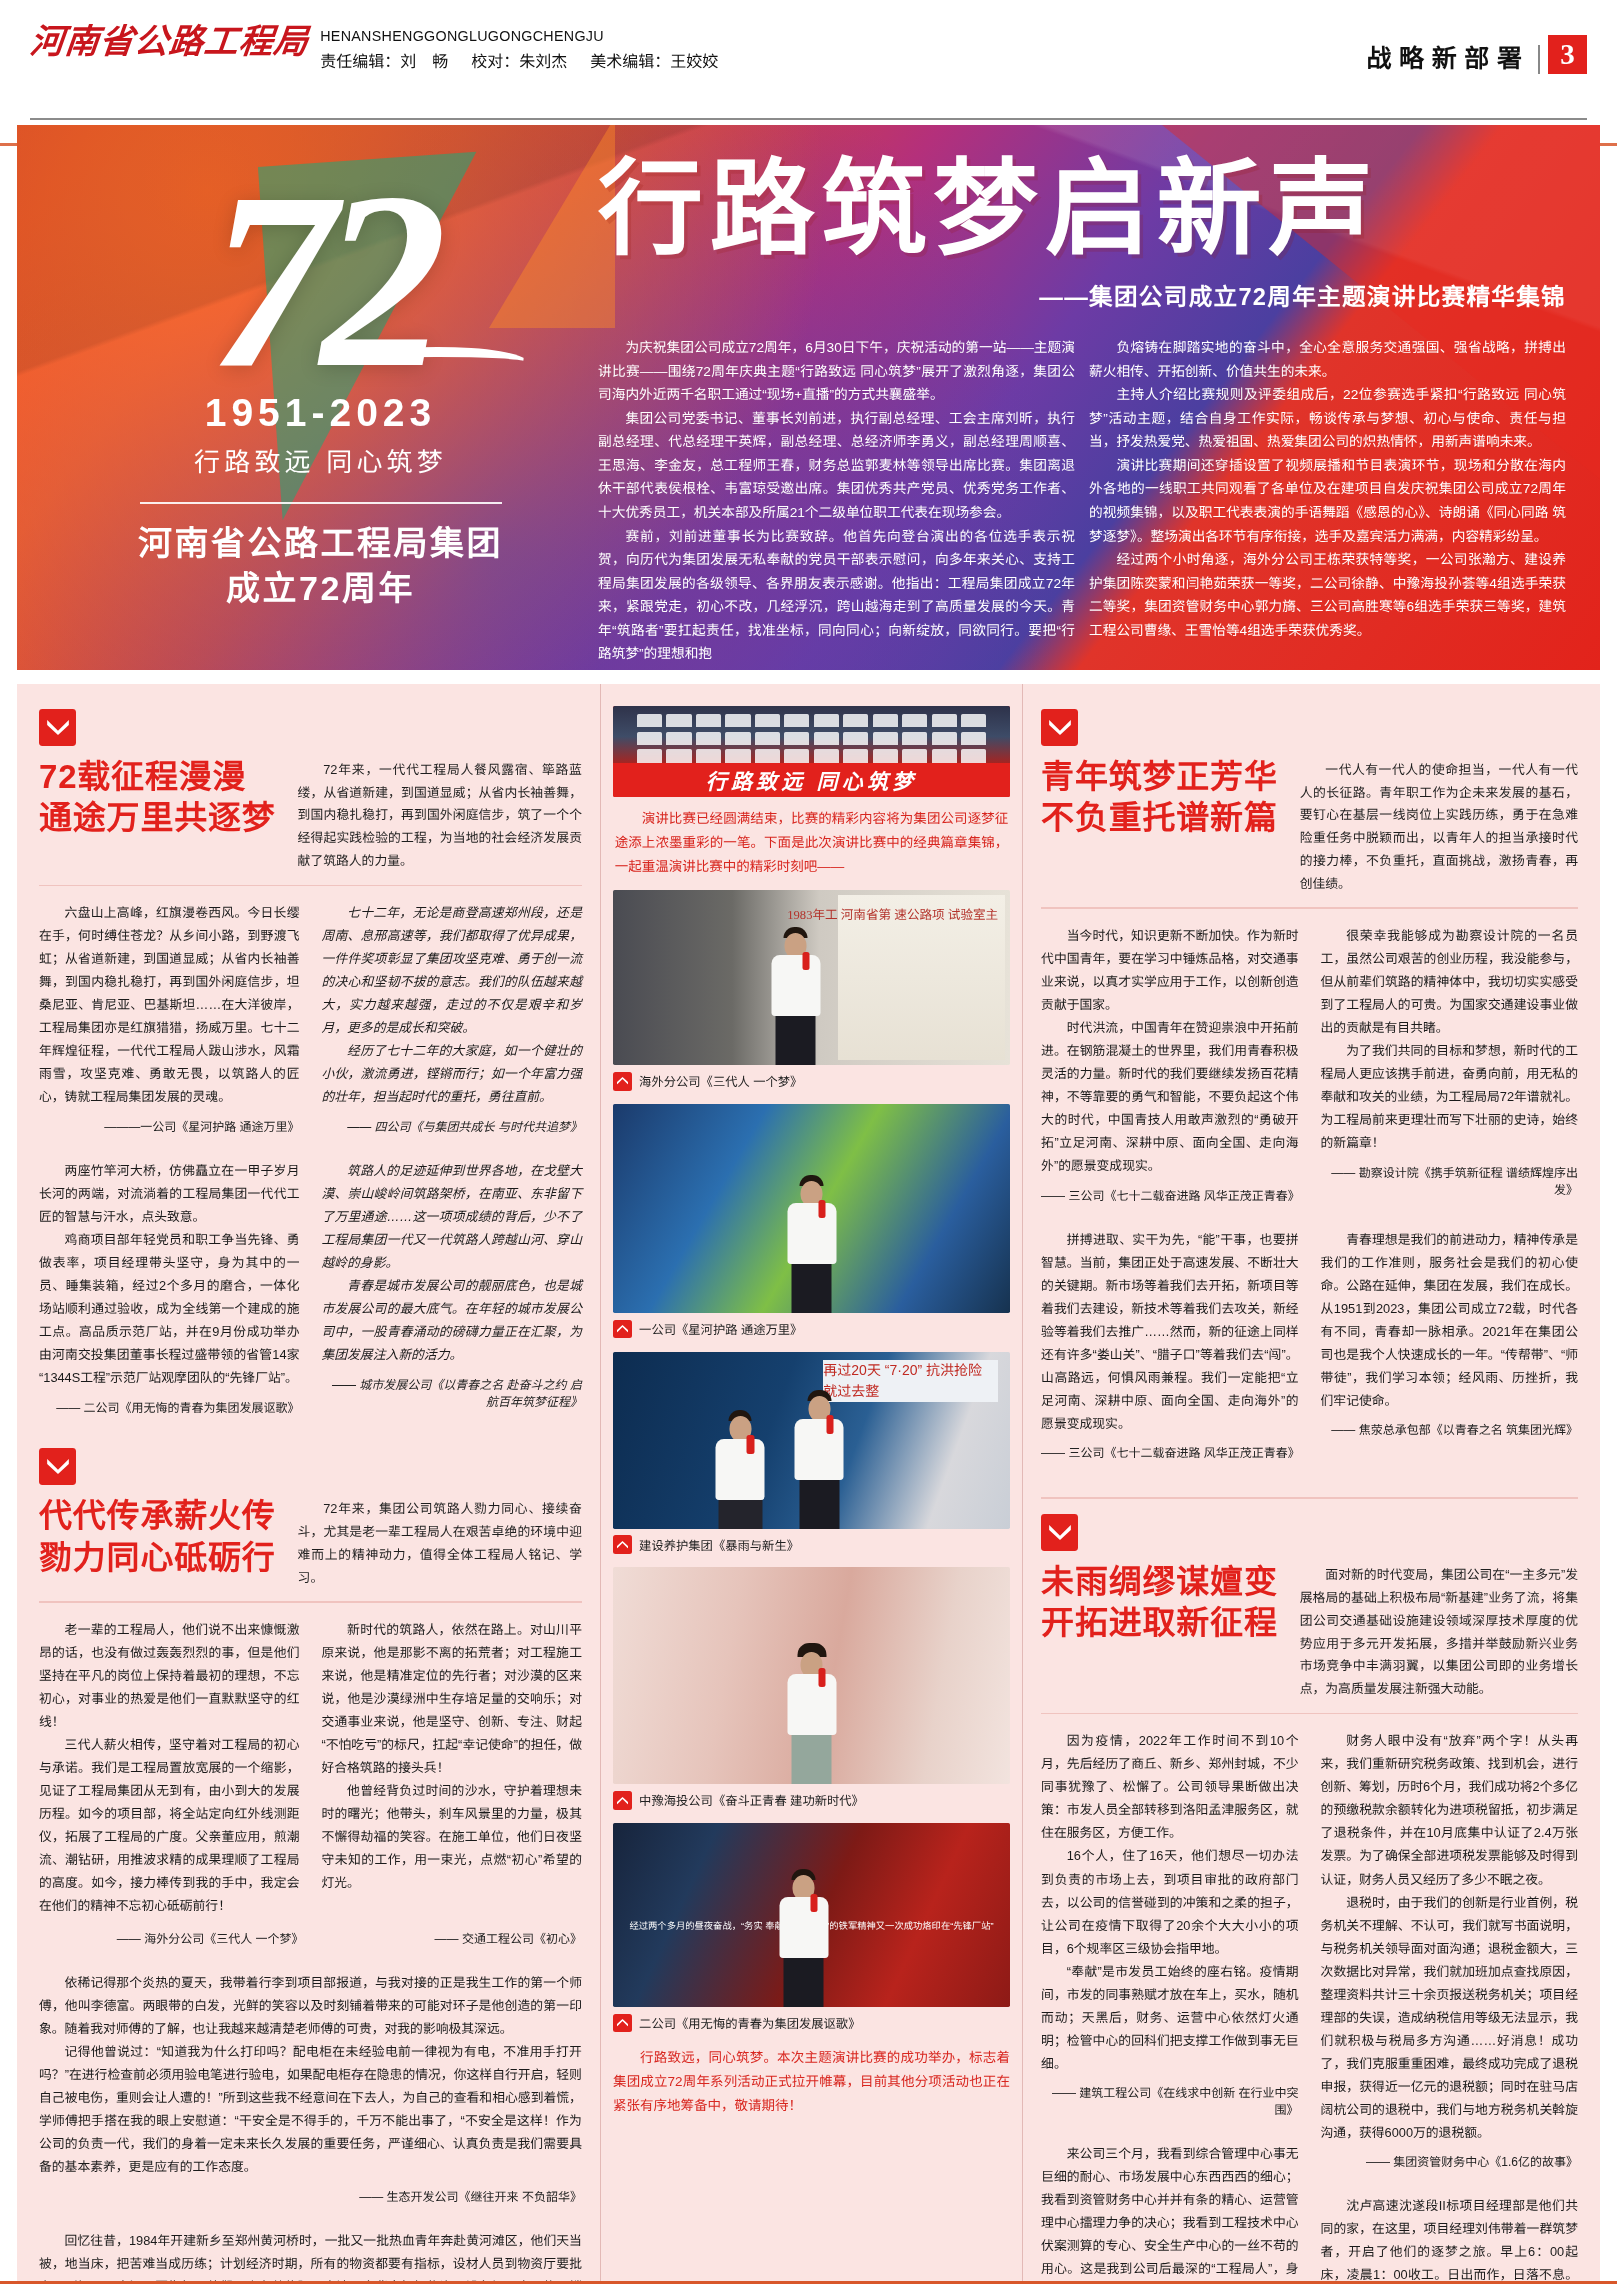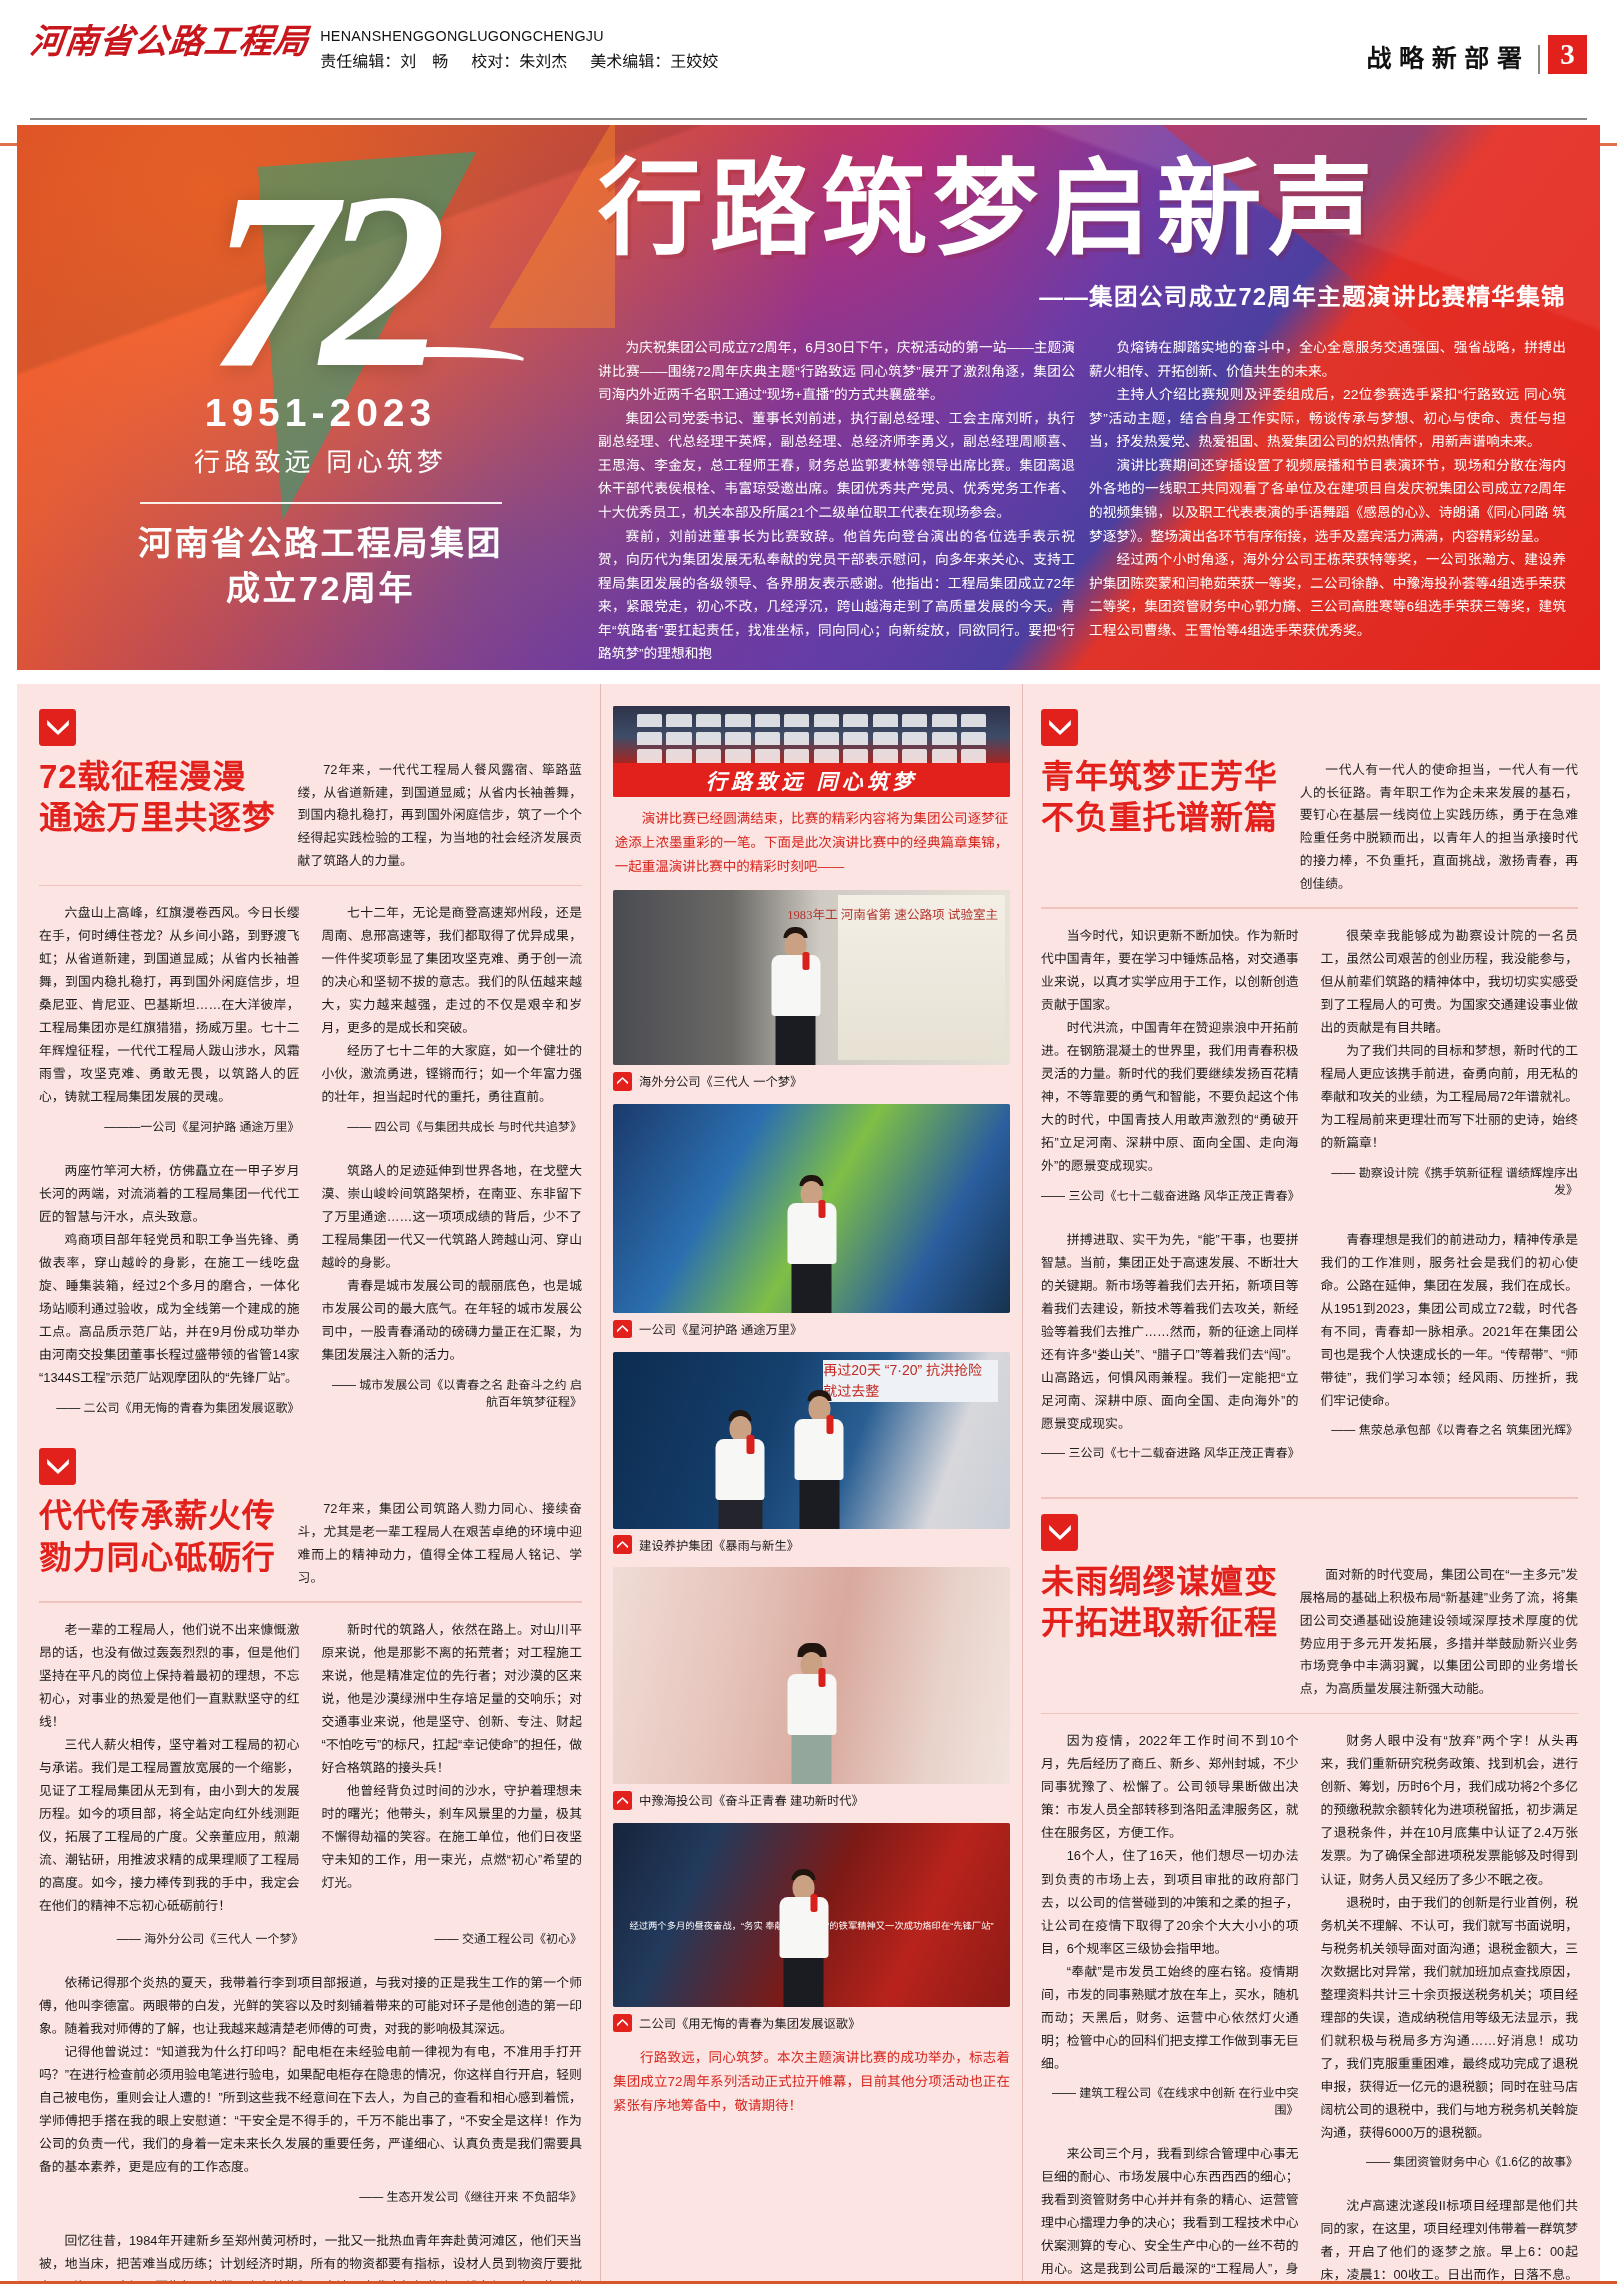--- a/index.html
+++ b/index.html
@@ -261,24 +261,24 @@
           <p>72年来，一代代工程局人餐风露宿、筚路蓝缕，从省道新建，到国道显威；从省内长袖善舞，到国内稳扎稳打，再到国外闲庭信步，筑了一个个经得起实践检验的工程，为当地的社会经济发展贡献了筑路人的力量。</p>
         </div>
       </div>
       <div class="art-rule"></div>
 
       <div style="display:flex;gap:22px;">
         <div style="flex:1;">
           <p class="para">六盘山上高峰，红旗漫卷西风。今日长缨在手，何时缚住苍龙？从乡间小路，到野渡飞虹；从省道新建，到国道显威；从省内长袖善舞，到国内稳扎稳打，再到国外闲庭信步，坦桑尼亚、肯尼亚、巴基斯坦……在大洋彼岸，工程局集团亦是红旗猎猎，扬威万里。七十二年辉煌征程，一代代工程局人跋山涉水，风霜雨雪，攻坚克难、勇敢无畏，以筑路人的匠心，铸就工程局集团发展的灵魂。</p>
           <div class="attrib">———一公司《星河护路 通途万里》</div>
           <p class="para">两座竹竿河大桥，仿佛矗立在一甲子岁月长河的两端，对流淌着的工程局集团一代代工匠的智慧与汗水，点头致意。</p>
-          <p class="para">鸡商项目部年轻党员和职工争当先锋、勇做表率，穿山越岭的身影，在施工一线吃盘旋、睡集装箱，经过2个多月的磨合，一体化场站顺利通过验收，成为全线第一个建成的施工点。高品质示范厂站，并在9月份成功举办由河南交投集团董事长程过盛带领的省管14家“1344S工程”示范厂站观摩团队的“先锋厂站”。</p>
+          <p class="para">鸡商项目部年轻党员和职工争当先锋、勇做表率，项目经理带头坚守，身为其中的一员、睡集装箱，经过2个多月的磨合，一体化场站顺利通过验收，成为全线第一个建成的施工点。高品质示范厂站，并在9月份成功举办由河南交投集团董事长程过盛带领的省管14家“1344S工程”示范厂站观摩团队的“先锋厂站”。</p>
           <div class="attrib">—— 二公司《用无悔的青春为集团发展讴歌》</div>
         </div>
-        <div style="flex:1;">
+        <div style="flex:1;font-style:italic;">
           <p class="para">七十二年，无论是商登高速郑州段，还是周南、息邢高速等，我们都取得了优异成果，一件件奖项彰显了集团攻坚克难、勇于创一流的决心和坚韧不拔的意志。我们的队伍越来越大，实力越来越强，走过的不仅是艰辛和岁月，更多的是成长和突破。</p>
           <p class="para">经历了七十二年的大家庭，如一个健壮的小伙，激流勇进，铿锵而行；如一个年富力强的壮年，担当起时代的重托，勇往直前。</p>
           <div class="attrib">—— 四公司《与集团共成长 与时代共追梦》</div>
           <p class="para">筑路人的足迹延伸到世界各地，在戈壁大漠、崇山峻岭间筑路架桥，在南亚、东非留下了万里通途……这一项项成绩的背后，少不了工程局集团一代又一代筑路人跨越山河、穿山越岭的身影。</p>
           <p class="para">青春是城市发展公司的靓丽底色，也是城市发展公司的最大底气。在年轻的城市发展公司中，一股青春涌动的磅礴力量正在汇聚，为集团发展注入新的活力。</p>
           <div class="attrib">—— 城市发展公司《以青春之名 赴奋斗之约 启航百年筑梦征程》</div>
         </div>
       </div>
     </div>
 

